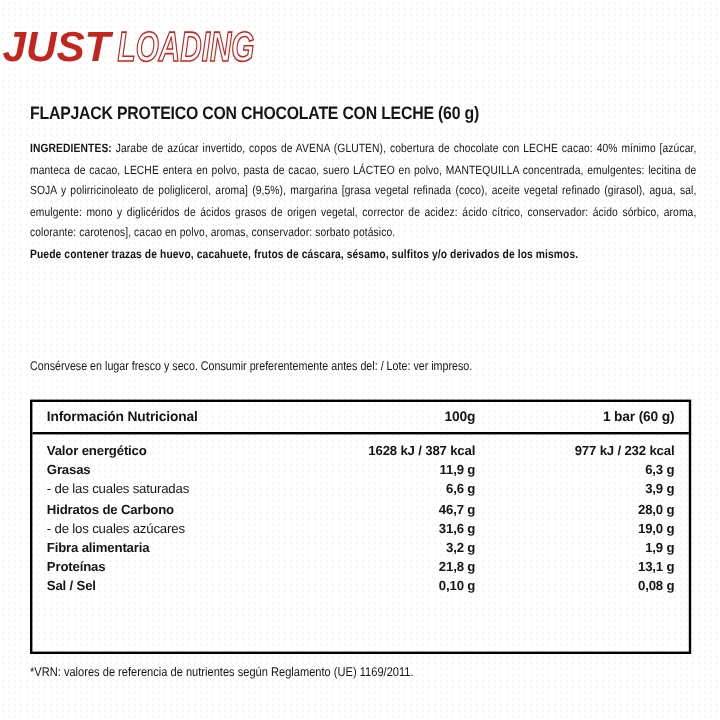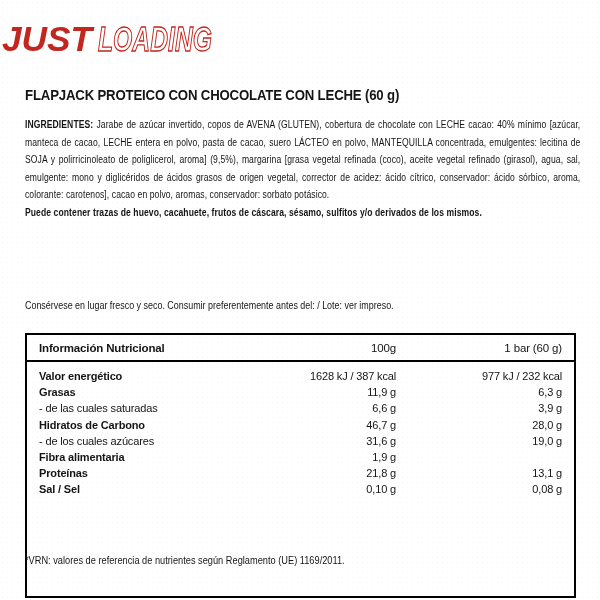--- a/index.html
+++ b/index.html
@@ -48,35 +48,35 @@
 
   
   .storage {
     position: absolute; top: 299px; left: 25px; margin: 0;
     font-size: 10.5px; white-space: nowrap;
     transform: scaleX(0.85); transform-origin: 0 50%;
   }
 
   
   .nutrition {
-    position: absolute; top: 333px; left: 25px; width: 551px; height: 265px;
+    position: absolute; top: 333px; left: 25px; width: 551px; height: 212px;
     border: 2px solid #000; box-sizing: border-box;
     letter-spacing: -0.15px;
   }
   .n-head {
     display: grid; grid-template-columns: 1fr 196px 166px;
     padding: 7px 12px 6px 12px;
     border-bottom: 2px solid #000;
     font-weight: bold; font-size: 11.5px;
   }
   .n-body { padding: 6px 12px 0 12px; font-size: 11px; }
   .n-row { display: grid; grid-template-columns: 1fr 196px 166px; line-height: 16.2px; }
   .n-label { text-align: left; font-weight: bold; }
   .n-row.sub .n-label { font-weight: normal; }
-  .n-val { text-align: right; font-weight: normal; }
+  .n-val { text-align: right; font-weight: bold; }
 
   
   .footnote {
     position: absolute; top: 554px; left: 25px; margin: 0;
     font-size: 10.5px; white-space: nowrap;
     transform: scaleX(0.88); transform-origin: 0 50%;
   }
 </style>
 </head>
 <body>
@@ -126,20 +126,21 @@
         <span class="n-val">46,7 g</span>
         <span class="n-val">28,0 g</span>
       </div>
       <div class="n-row sub">
         <span class="n-label">- de los cuales azúcares</span>
         <span class="n-val">31,6 g</span>
         <span class="n-val">19,0 g</span>
       </div>
       <div class="n-row">
         <span class="n-label">Fibra alimentaria</span>
+        <span class="n-val">3,2 g</span>
         <span class="n-val">1,9 g</span>
       </div>
       <div class="n-row">
         <span class="n-label">Proteínas</span>
         <span class="n-val">21,8 g</span>
         <span class="n-val">13,1 g</span>
       </div>
       <div class="n-row">
         <span class="n-label">Sal / Sel</span>
         <span class="n-val">0,10 g</span>

